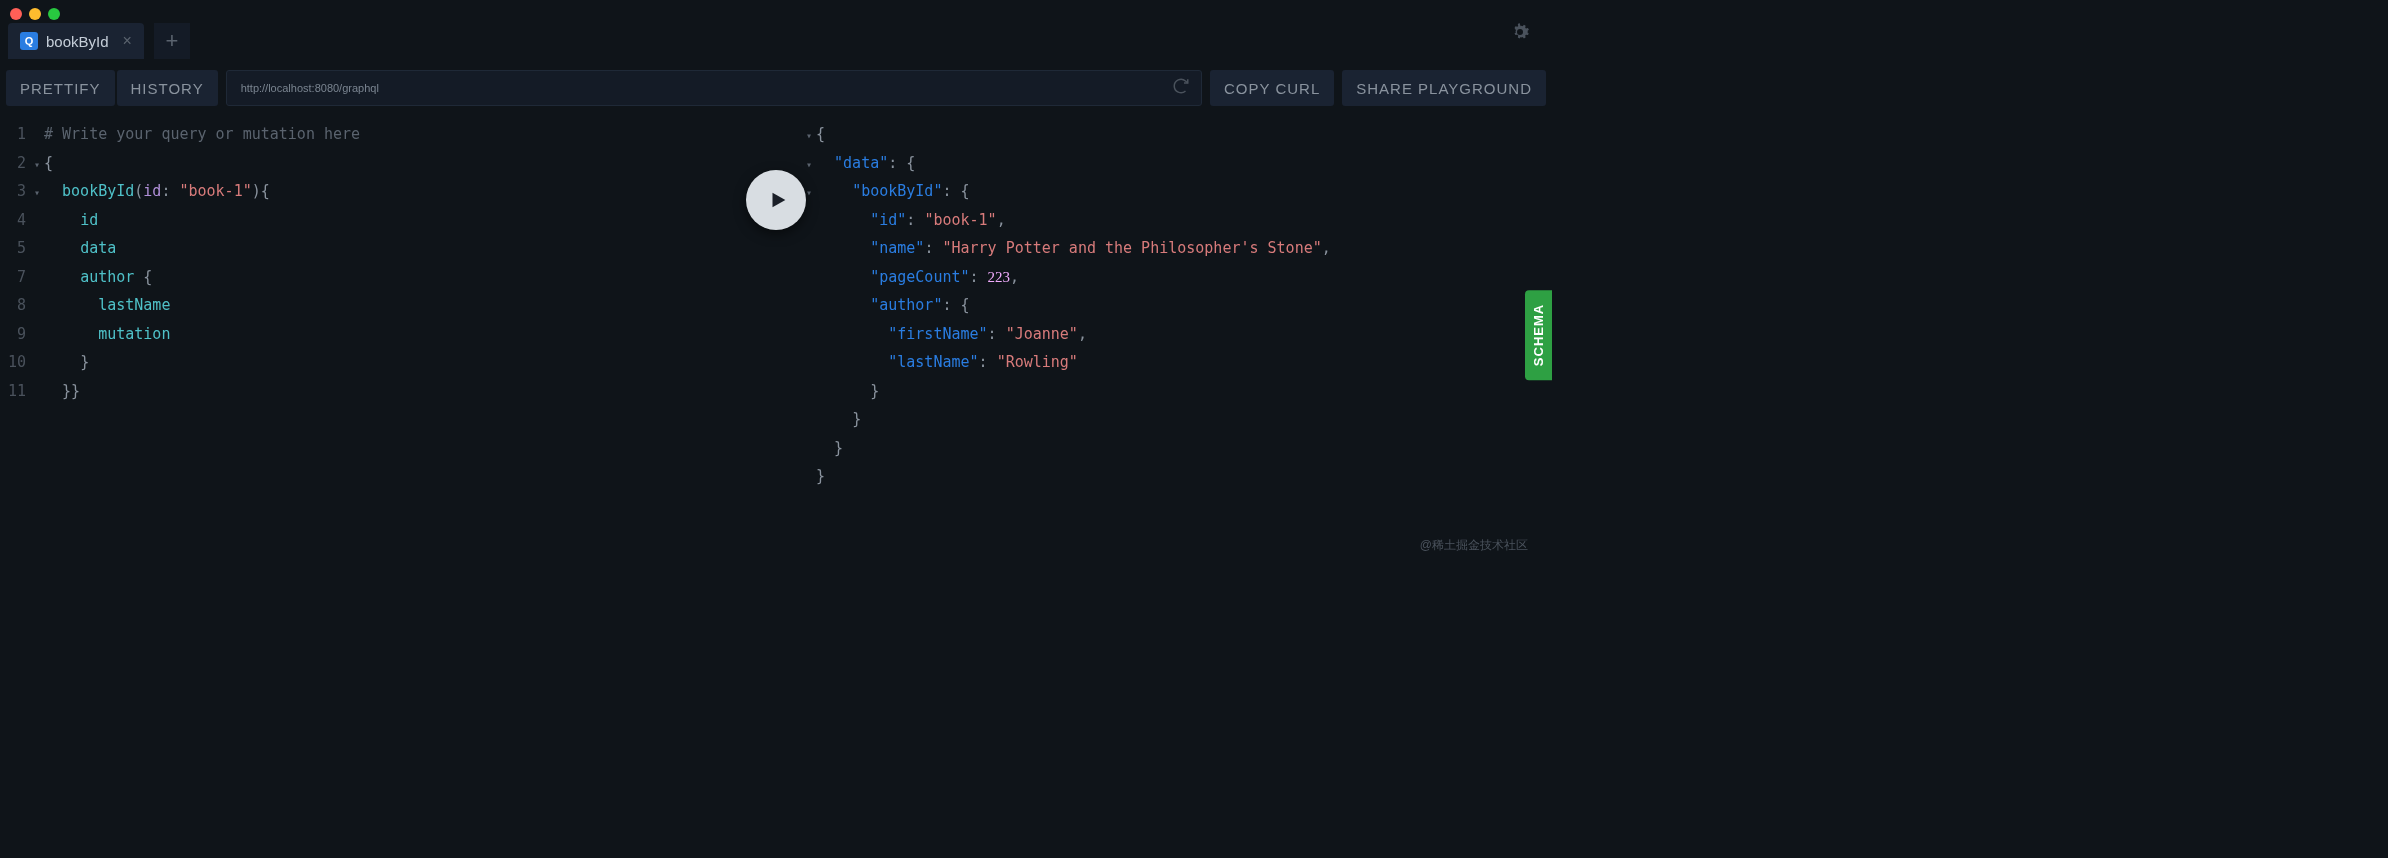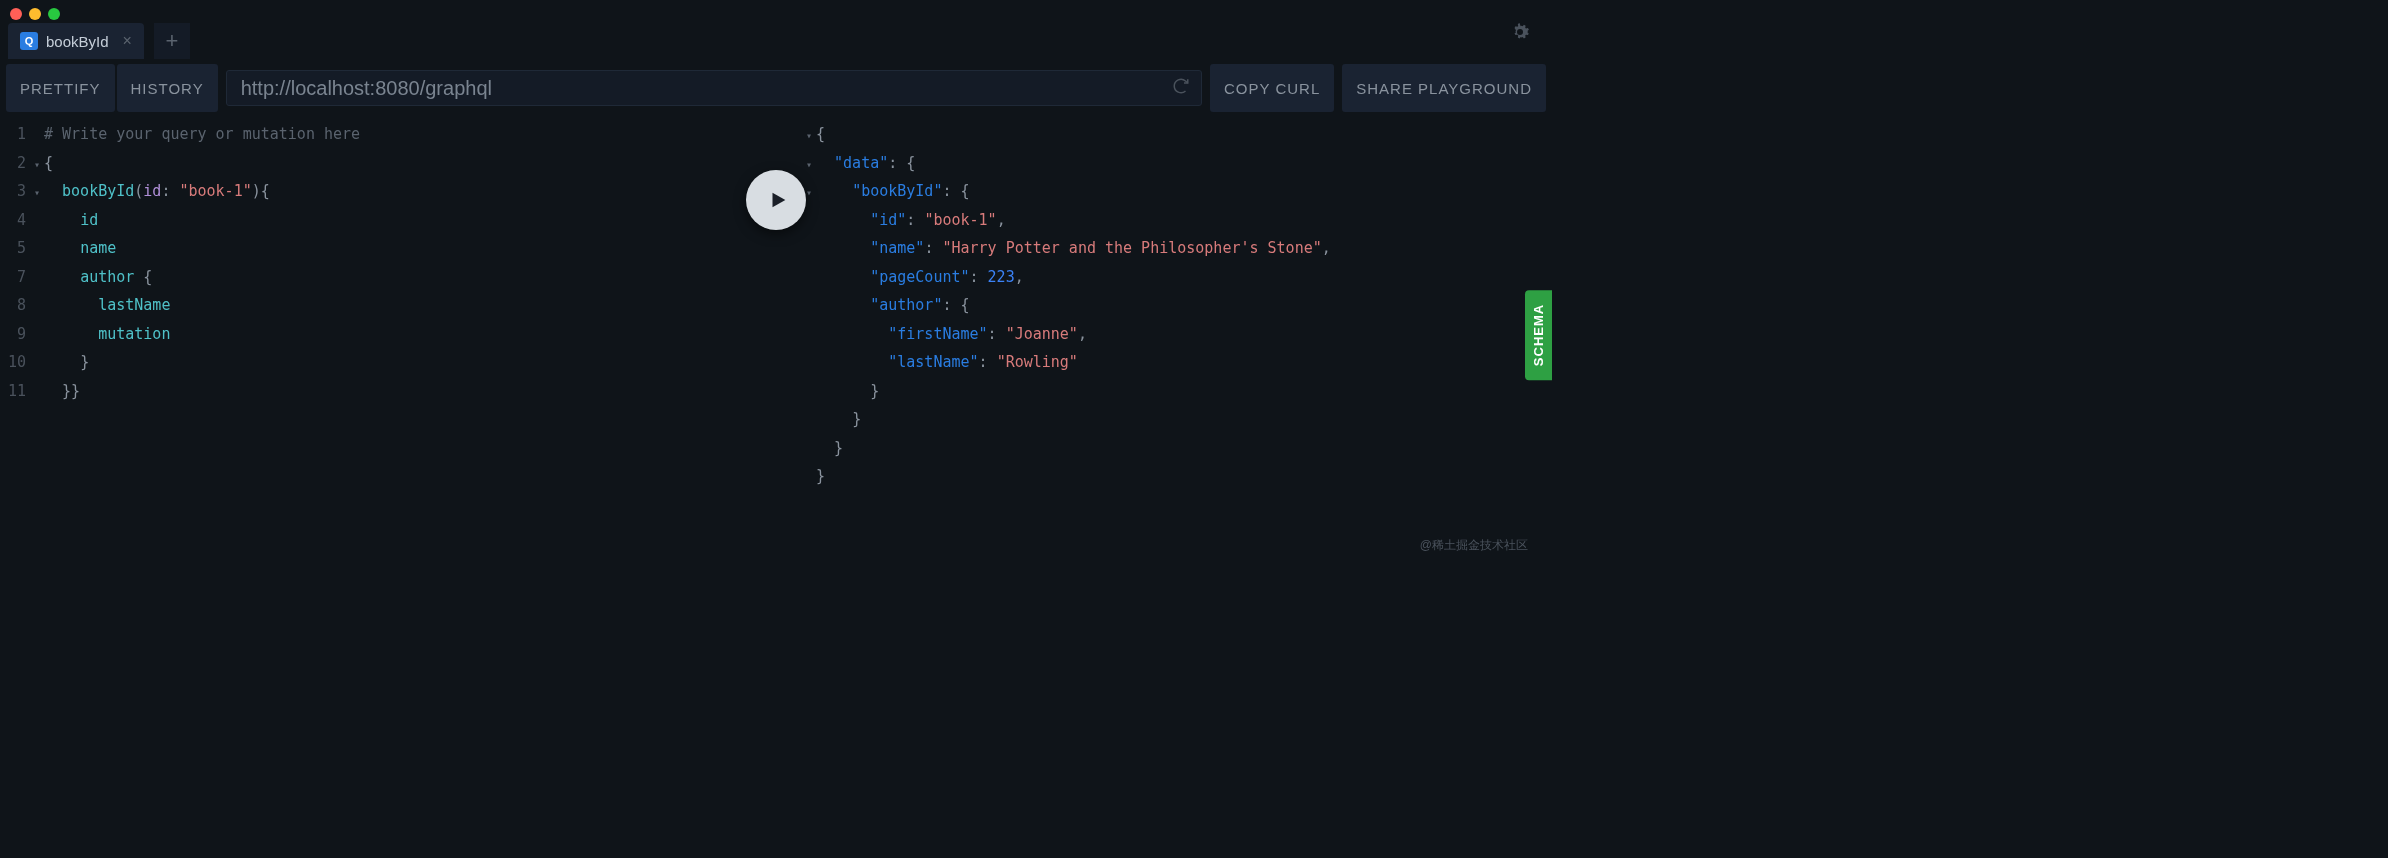--- a/index.html
+++ b/index.html
@@ -81,30 +81,30 @@
 }
 .btn {
   background: #1a2332;
   color: #8a939e;
   padding: 8px 14px;
   border: none;
   font-size: 15px;
   letter-spacing: 1px;
   cursor: pointer;
   border-radius: 3px;
-  height: 48px;
+  height: 36px;
 }
 .btn-group { display: flex; gap: 2px; }
 .url-input {
   flex: 1;
   background: #141b26;
   border: 1px solid #1f2937;
   color: #7a8490;
   padding: 8px 14px;
-  font-size: 20px;
+  font-size: 11px;
   border-radius: 3px;
   height: 36px;
   outline: none;
 }
 .url-wrap { flex: 1; position: relative; display: flex; }
 .refresh-icon {
   position: absolute;
   right: 12px; top: 50%;
   transform: translateY(-50%);
   color: #4a525c;
@@ -140,21 +140,21 @@
 
 .kw { color: #4fc1c8; }
 .field { color: #4fc1c8; }
 .arg { color: #b08fd8; }
 .str { color: #d87b7b; }
 .comment { color: #5a636e; }
 .punct { color: #8a939e; }
 
 .jkey { color: #2a7de1; }
 .jstr { color: #d87b7b; }
-.jnum { color: #3b82f6; }
+.jnum { color: #f0abfc; font-family: Liberation Serif, serif; }
 .jpunct { color: #8a939e; }
 
 .play-btn {
   position: absolute;
   left: 50%; top: 60px;
   transform: translateX(-50%);
   width: 60px; height: 60px;
   border-radius: 50%;
   background: #d8dde2;
   display: flex;
@@ -229,21 +229,21 @@
   <button class="btn">COPY CURL</button>
   <button class="btn">SHARE PLAYGROUND</button>
 </div>
 
 <div class="main">
   <div class="editor" id="editor-lines">
       <div class="line"><span class="gutter">1</span><span class="fold"> </span><span class="comment"># Write your query or mutation here</span></div>
       <div class="line"><span class="gutter">2</span><span class="fold">▾</span><span class="punct">{</span></div>
       <div class="line"><span class="gutter">3</span><span class="fold">▾</span>  <span class="kw">bookById</span><span class="punct">(</span><span class="arg">id</span><span class="punct">: </span><span class="str">"book-1"</span><span class="punct">){</span></div>
       <div class="line"><span class="gutter">4</span><span class="fold"> </span>    <span class="field">id</span></div>
-      <div class="line"><span class="gutter">5</span><span class="fold"> </span>    <span class="field">name</span></div>
+      <div class="line"><span class="gutter">5</span><span class="fold"> </span>    <span class="field">data</span></div>
       <div class="line"><span class="gutter">7</span><span class="fold"> </span>    <span class="field">author</span> <span class="punct">{</span></div>
       <div class="line"><span class="gutter">8</span><span class="fold"> </span>      <span class="field">lastName</span></div>
       <div class="line"><span class="gutter">9</span><span class="fold"> </span>      <span class="field">mutation</span></div>
       <div class="line"><span class="gutter">10</span><span class="fold"> </span>    <span class="punct">}</span></div>
       <div class="line"><span class="gutter">11</span><span class="fold"> </span>  <span class="punct">}}</span></div>
     </div>
 
   <div class="play-btn">
     <svg width="22" height="22" viewBox="0 0 24 24" fill="#1a1f28">
         <path d="M6 4l14 8-14 8z"></path>

